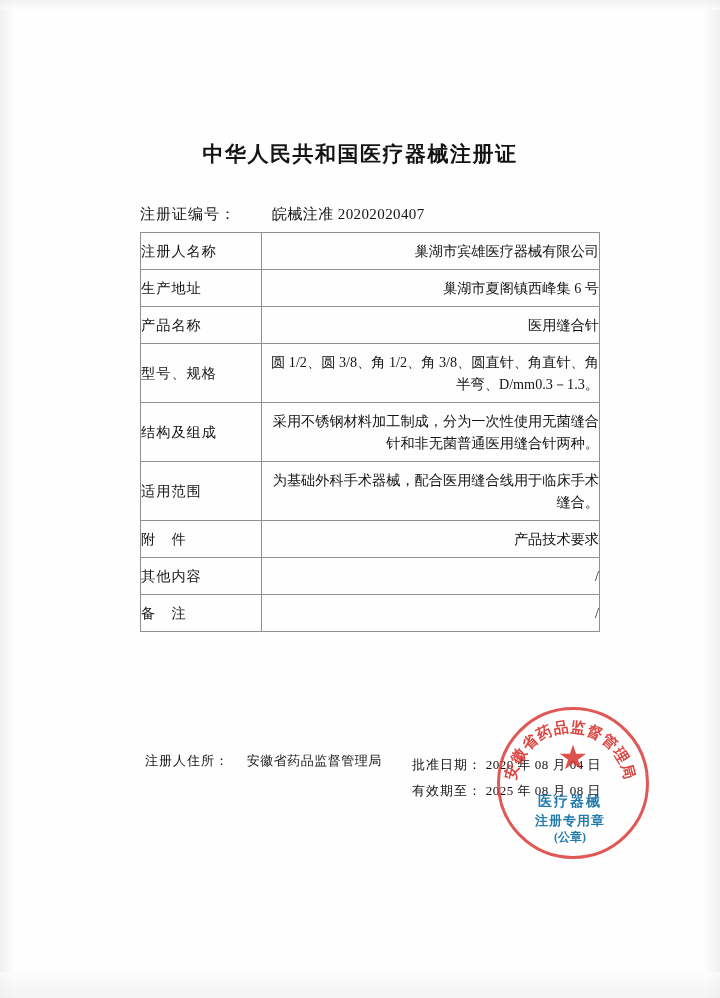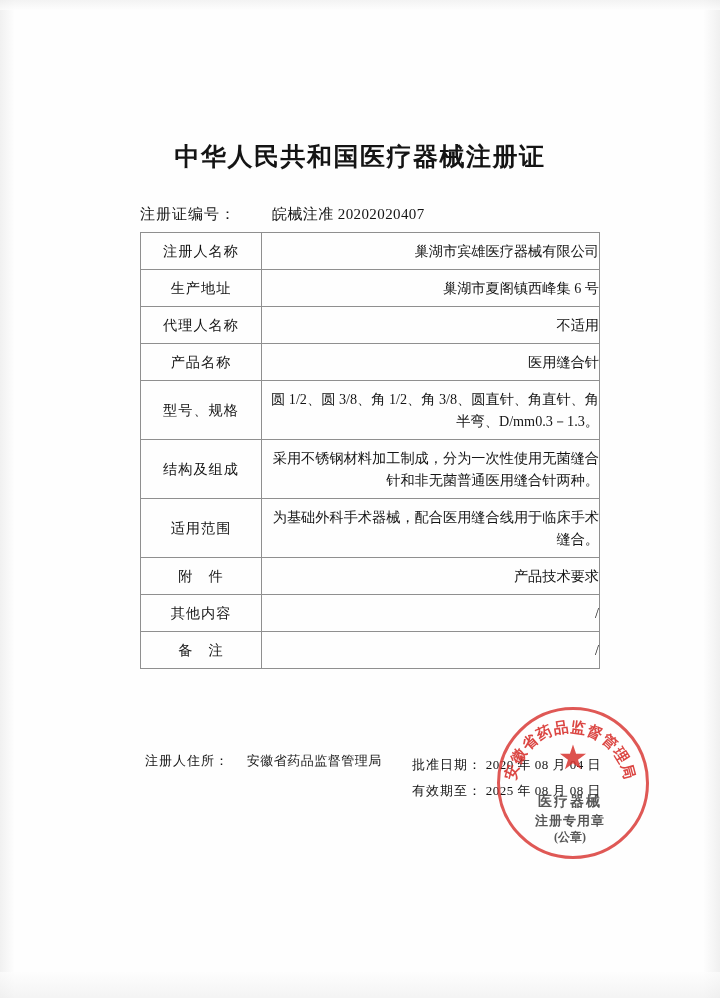--- a/index.html
+++ b/index.html
@@ -51,21 +51,21 @@
     background: linear-gradient(to top, #efefef, #fdfdfd);
     opacity: .7;
   }
 
   .doc-title {
     position: absolute;
     left: 0;
     top: 140px;
     width: 720px;
     text-align: center;
-    font-size: 25px;
+    font-size: 21px;
     font-weight: bold;
     letter-spacing: 1.5px;
     font-family: "Liberation Serif", serif;
   }
 
   .regno-row {
     position: absolute;
     left: 140px;
     top: 205px;
     width: 460px;
@@ -94,21 +94,21 @@
   }
   table.cert td {
     border: 1px solid #8f8f8f;
     font-size: 14.2px;
     line-height: 1.55;
     vertical-align: middle;
     padding: 7px 0;
   }
   td.key {
     width: 120px;
-    text-align: center;
+    text-align: left;
     letter-spacing: 1px;
     padding: 7px 4px;
   }
   td.val {
     padding: 7px 10px 7px 12px;
     text-align: right;
   }
   td.val.slash {
     padding-left: 14px;
   }
@@ -192,21 +192,21 @@
     font-weight: bold;
     letter-spacing: 1px;
     opacity: .9;
   }
   .seal-bottom {
     position: absolute;
     left: 0;
     top: 86px;
     width: 146px;
     text-align: center;
-    color: #404040;
+    color: #0369a1;
     font-size: 14px;
     font-weight: bold;
     letter-spacing: 2px;
     line-height: 1.35;
     opacity: .88;
   }
   .seal-bottom .sb2 {
     font-size: 13px;
     letter-spacing: 1px;
   }
@@ -233,24 +233,20 @@
 
   <table class="cert">
     <tbody>
       <tr>
         <td class="key">注册人名称</td>
         <td class="val">巢湖市宾雄医疗器械有限公司</td>
       </tr>
       <tr>
         <td class="key">生产地址</td>
         <td class="val">巢湖市夏阁镇西峰集 6 号</td>
-      </tr>
-      <tr>
-        <td class="key">代理人名称</td>
-        <td class="val">不适用</td>
       </tr>
       <tr>
         <td class="key">产品名称</td>
         <td class="val">医用缝合针</td>
       </tr>
       <tr>
         <td class="key">型号、规格</td>
         <td class="val">圆 1/2、圆 3/8、角 1/2、角 3/8、圆直针、角直针、角半弯、D/mm0.3－1.3。</td>
       </tr>
       <tr>

